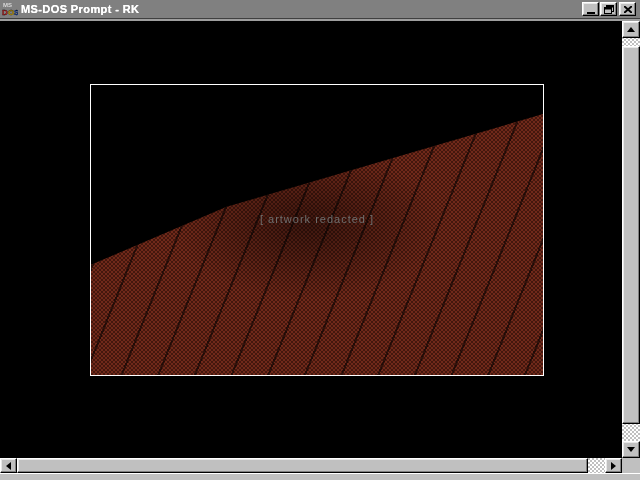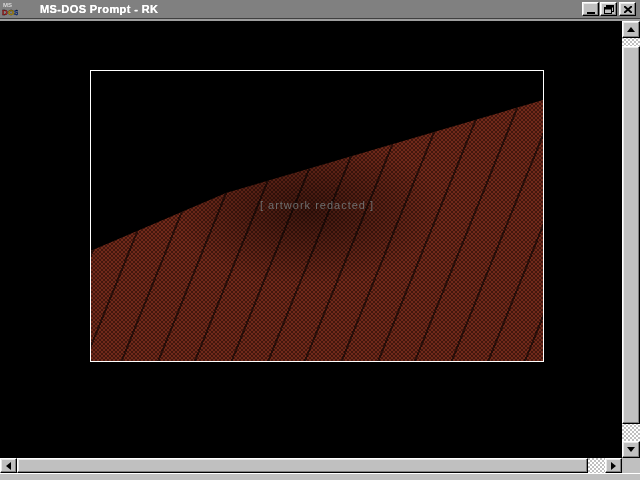--- a/index.html
+++ b/index.html
@@ -16,21 +16,21 @@
   
   .titlebar {
     position:absolute; left:0; top:0; width:640px; height:18px;
     background:var(--titlebar);
     display:flex; align-items:center;
     box-sizing:border-box; padding-left:2px;
   }
   .titlebar-icon { width:16px; height:16px; flex:0 0 16px; }
   .title-text {
     color:var(--titlebar_text);
-    font-size:11px; font-weight:bold; margin-left:22px;
+    font-size:11px; font-weight:bold; margin-left:3px;
     letter-spacing:.4px; white-space:nowrap;
     text-shadow:0 0 0 var(--titlebar_text);
   }
   .titlebar-edge-dark {
     position:absolute; left:0; top:18px; width:640px; height:1px;
     background:#404040;
   }
   .titlebar-edge-light {
     position:absolute; left:0; top:19px; width:640px; height:2px;
     background:#9e9e9e;
@@ -53,21 +53,21 @@
   .glyph-min { width:8px; height:2px; background:#000; margin-top:7px; }
 
   
   .client {
     position:absolute; left:0; top:21px; width:622px; height:437px;
     background:var(--client_bg);
   }
 
   
   .artwork-frame {
-    position:absolute; left:90px; top:49px; width:452px; height:290px;
+    position:absolute; left:90px; top:63px; width:452px; height:290px;
     border:1px solid var(--frame);
     background:var(--client_bg);
     overflow:hidden;
   }
   .artwork-floor {
     position:absolute; inset:0;
     clip-path: polygon(0 62%, 30% 42%, 100% 10%, 100% 100%, 0 100%);
     background-image:
       repeating-linear-gradient(112deg, rgba(0,0,0,.55) 0 2px, rgba(0,0,0,0) 2px 34px),
       conic-gradient(var(--floor_light) 0 25%, var(--floor_dark) 0 50%,

